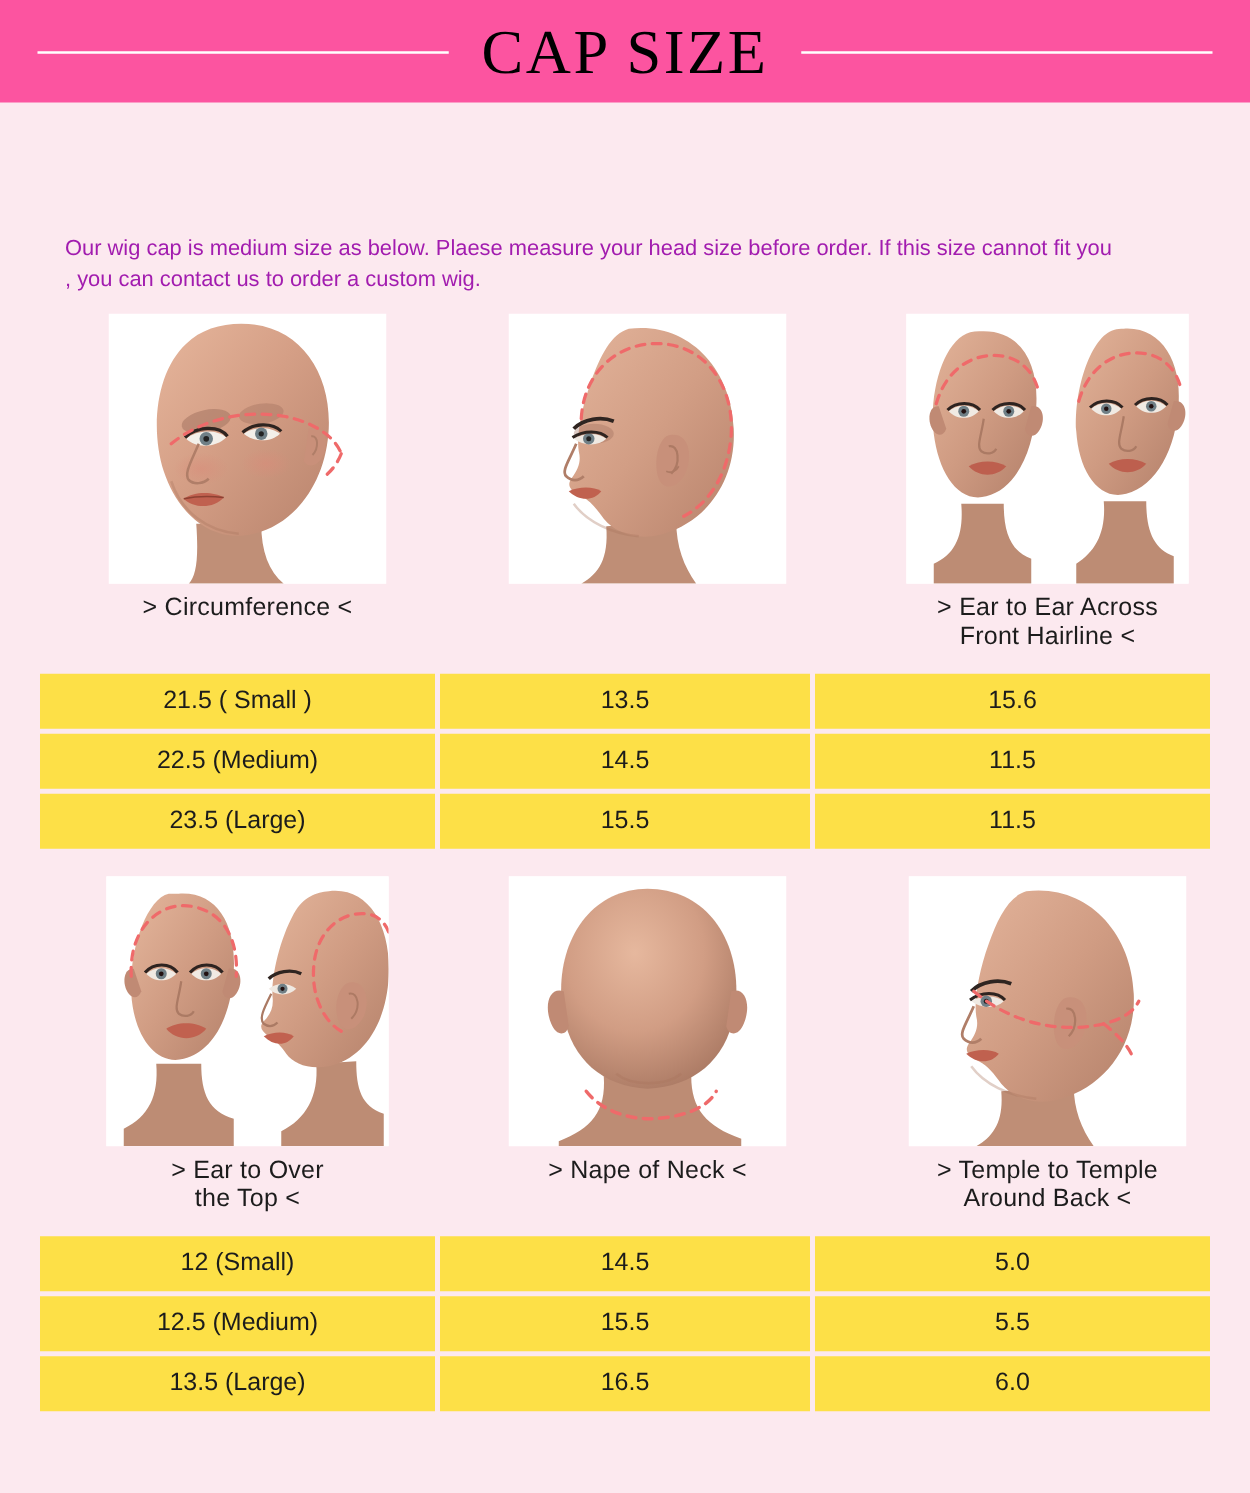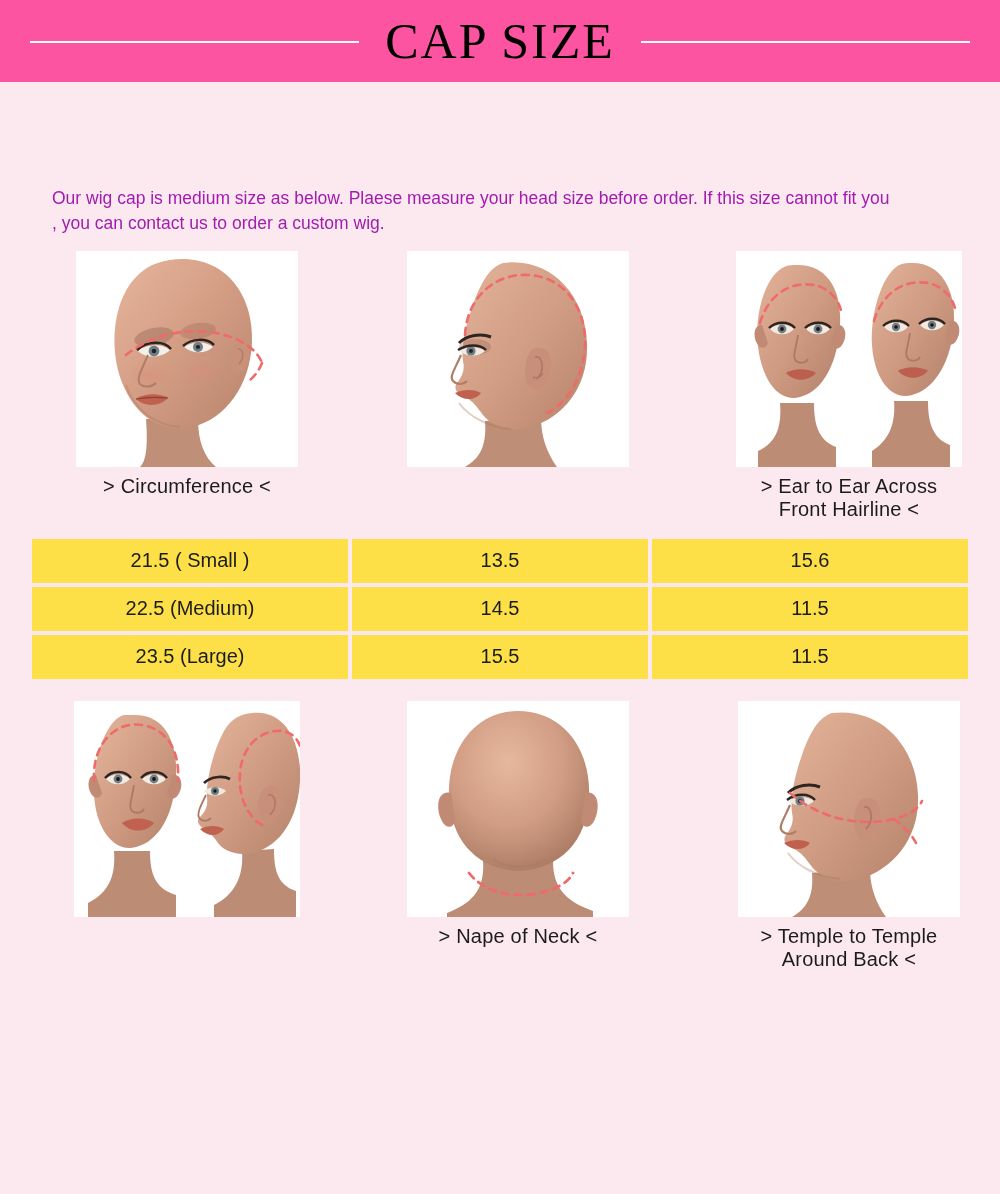--- a/index.html
+++ b/index.html
@@ -50,21 +50,21 @@
     line-height: 1.45;
     max-width: 940px;
   }
 
   
   .section { padding: 0; }
   .figures {
     display: grid;
     grid-template-columns: 320px 320px 320px;
     justify-content: center;
-    column-gap: 11px;
+    column-gap: 0;
     margin-top: 14px;
     padding-left: 36px;
   }
   .figure {
     display: flex;
     flex-direction: column;
     align-items: center;
   }
   .fig-img {
     width: 222px;
@@ -342,20 +342,24 @@
             <path d="M14,90 C20,85 30,85 36,90 C30,96 20,96 14,90 Z" fill="#efe9e2"></path>
             <circle cx="25" cy="90" r="4" fill="#6f7f86"></circle>
               <circle cx="25" cy="90" r="1.7" fill="#211"></circle>
             <path d="M16,94 C10,106 6,114 10,118 C14,121 18,120 21,117" fill="none" stroke="#ab7a64" stroke-width="1.8"></path>
             <path d="M10,128 C18,124 28,124 34,128 C28,136 18,136 10,128 Z" fill="#c1614f"></path>
 
             <path d="M72,124 C58,116 48,96 50,72 C52,44 72,28 92,30 C108,32 114,48 112,66" fill="none" stroke="#ef6a6a" stroke-width="2.6" stroke-dasharray="7 6" stroke-linecap="round"></path>
           </g>
         </svg>
       </div>
+      <div class="fig-caption">
+        <span>&gt; Ear to Over</span><br>
+        <span>the Top &lt;</span>
+      </div>
     </div>
 
     <div class="figure">
       <div class="fig-img">
         <svg class="head-svg" viewBox="0 0 222 216" xmlns="http://www.w3.org/2000/svg">
           <defs>
             <radialGradient id="skin6" cx="42%" cy="32%" r="72%">
               <stop offset="0%" stop-color="#e6b89e"></stop>
               <stop offset="55%" stop-color="#d19d84"></stop>
               <stop offset="100%" stop-color="#ab7a64"></stop>
@@ -410,13 +414,32 @@
           <path d="M156,118 C166,126 174,134 178,142" fill="none" stroke="#ef6a6a" stroke-width="2.6" stroke-dasharray="7 6" stroke-linecap="round"></path>
         </svg>
       </div>
       <div class="fig-caption">
         <span>&gt; Temple to Temple</span><br>
         <span>Around Back &lt;</span>
       </div>
     </div>
   </div>
 
+  <table class="size-table">
+    <tbody>
+      <tr>
+        <td class="c1">12 (Small)</td>
+        <td class="c2">14.5</td>
+        <td class="c3">5.0</td>
+      </tr>
+      <tr>
+        <td class="c1">12.5 (Medium)</td>
+        <td class="c2">15.5</td>
+        <td class="c3">5.5</td>
+      </tr>
+      <tr>
+        <td class="c1">13.5 (Large)</td>
+        <td class="c2">16.5</td>
+        <td class="c3">6.0</td>
+      </tr>
+    </tbody>
+  </table>
 </div>
 
 </body></html>

